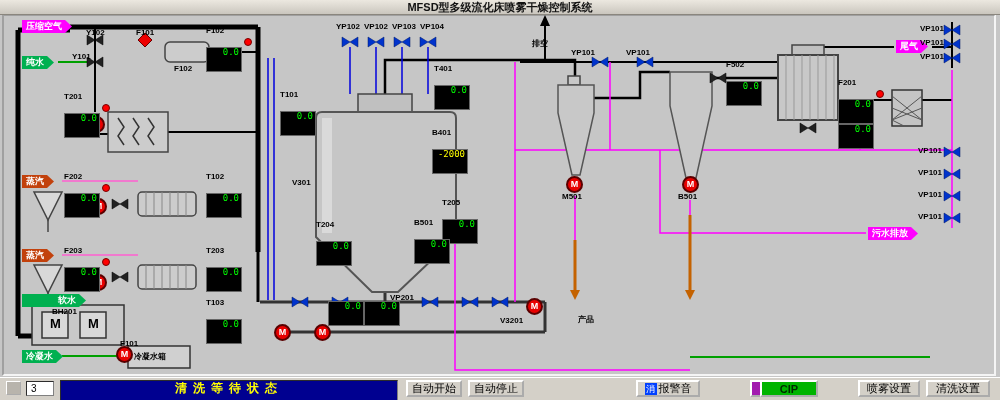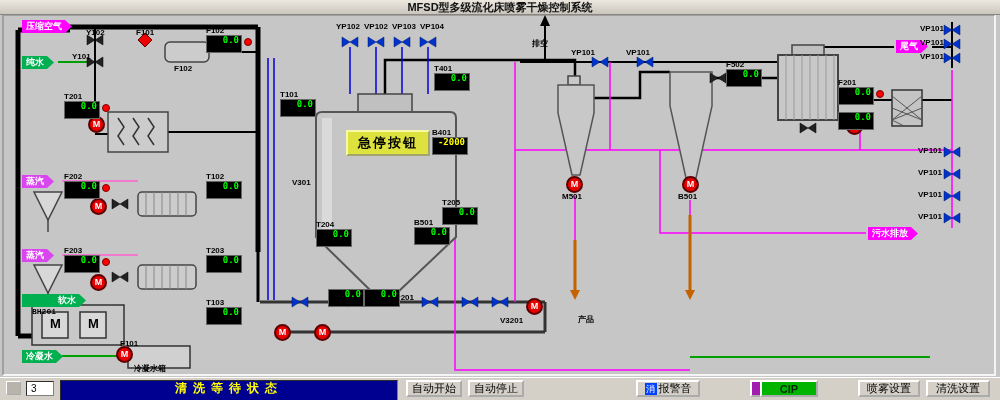--- a/index.html
+++ b/index.html
@@ -13,27 +13,27 @@
   
   .panel{position:absolute;left:2px;top:14px;width:994px;height:362px;background:#c6c6c6;
          border:2px inset #f4f4f4;box-sizing:border-box;z-index:1;}
   svg.diag{position:absolute;left:0;top:0;z-index:5;pointer-events:none;}
   #overlay{position:absolute;left:0;top:0;width:1000px;height:400px;z-index:10;}
   
   .tag{position:absolute;z-index:12;height:13px;line-height:13px;font-size:9px;font-weight:bold;color:#fff;
        padding:0 10px 0 4px;white-space:nowrap;
        clip-path:polygon(0 0,calc(100% - 7px) 0,100% 50%,calc(100% - 7px) 100%,0 100%);}
   .tag.magenta{background:#ff00ff;}
-  .tag.pink{background:#d946ef;}
+  .tag.pink{background:#c2410c;}
   .tag.green{background:#00b050;}
   
   .disp{position:absolute;z-index:15;width:44px;}
   .dlbl{font-size:8px;line-height:9px;min-height:9px;color:#000;font-weight:bold;}
-  .dval{width:36px;height:18px;background:#000;border:1px solid #666;color:#00ff00;box-sizing:border-box;
-        font-family:"DejaVu Sans Mono",monospace;font-size:9px;font-weight:bold;line-height:9px;text-align:right;padding-right:2px;}
+  .dval{width:36px;height:25px;background:#000;border:1px solid #666;color:#00ff00;box-sizing:border-box;
+        font-family:"DejaVu Sans Mono",monospace;font-size:9px;font-weight:normal;line-height:9px;text-align:right;padding-right:2px;margin-top:12px;}
   .dval.yellow{color:#ffff00;}
   .dot{position:absolute;left:38px;top:12px;width:6px;height:6px;border-radius:50%;background:#ff0000;border:1px solid #700;}
   
   .lab{position:absolute;z-index:14;font-size:8px;font-weight:bold;color:#000;white-space:nowrap;}
   .lab.big{font-size:13px;}
   
   .motor{position:absolute;z-index:14;width:13px;height:13px;border-radius:50%;background:#e80000;
          border:2px solid #5a0000;color:#fff;font-size:9px;font-weight:bold;line-height:13px;text-align:center;box-sizing:content-box;}
   
   .estop{position:absolute;left:346px;top:130px;z-index:16;background:#dde23e;border:2px outset #f6f9a8;
@@ -203,21 +203,20 @@
       <use href="#vv" x="87" y="57" class="vblack"></use>
       <use href="#vv" x="112" y="199" class="vblack"></use>
       <use href="#vv" x="112" y="272" class="vblack"></use>
       <use href="#vv" x="710" y="73" class="vblack"></use>
       <use href="#vv" x="800" y="123" class="vblack"></use>
       <polygon points="145,33 152,40 145,47 138,40" fill="#ee0000" stroke="#600"></polygon>
     </g>
   </svg>
 
   <div id="overlay">
-    <button class="estop">急停按钮</button>
   <div class="tag magenta" style="left: 22px; top: 20px;">压缩空气</div>
       <div class="tag green" style="left: 22px; top: 56px;">纯水</div>
       <div class="tag pink" style="left: 22px; top: 175px;">蒸汽</div>
       <div class="tag pink" style="left: 22px; top: 249px;">蒸汽</div>
       <div class="tag green" style="left: 22px; top: 294px; padding-left: 36px;">软水</div>
       <div class="tag green" style="left: 22px; top: 350px;">冷凝水</div>
       <div class="tag magenta" style="left: 896px; top: 40px;">尾气</div>
       <div class="tag magenta" style="left: 868px; top: 227px;">污水排放</div>
       <div class="disp" style="left: 206px; top: 26px;">
         <div class="dlbl">F102</div>
@@ -313,24 +312,24 @@
       <div class="lab" style="left: 918px; top: 146px;">VP101</div>
       <div class="lab" style="left: 918px; top: 168px;">VP101</div>
       <div class="lab" style="left: 918px; top: 190px;">VP101</div>
       <div class="lab" style="left: 918px; top: 212px;">VP101</div>
       <div class="lab" style="left: 292px; top: 178px;">V301</div>
       <div class="lab" style="left: 390px; top: 293px;">VP201</div>
       <div class="lab" style="left: 562px; top: 192px;">M501</div>
       <div class="lab" style="left: 678px; top: 192px;">B501</div>
       <div class="lab" style="left: 500px; top: 316px;">V3201</div>
       <div class="lab" style="left: 578px; top: 314px;">产品</div>
-      <div class="lab" style="left: 32px; top: 307px; font-family: Liberation Mono, monospace;">BH201</div>
+      <div class="lab" style="left: 52px; top: 307px;">BH201</div>
       <div class="lab big" style="left: 50px; top: 316px;">M</div>
       <div class="lab big" style="left: 88px; top: 316px;">M</div>
-      <div class="lab" style="left: 134px; top: 363px;">冷凝水箱</div>
+      <div class="lab" style="left: 134px; top: 351px;">冷凝水箱</div>
       <div class="lab" style="left: 120px; top: 339px;">F101</div>
       <div class="motor" style="left: 88px; top: 116px;">M</div>
       <div class="motor" style="left: 90px; top: 198px;">M</div>
       <div class="motor" style="left: 90px; top: 274px;">M</div>
       <div class="motor" style="left: 116px; top: 346px;">M</div>
       <div class="motor" style="left: 274px; top: 324px;">M</div>
       <div class="motor" style="left: 314px; top: 324px;">M</div>
       <div class="motor" style="left: 566px; top: 176px;">M</div>
       <div class="motor" style="left: 682px; top: 176px;">M</div>
       <div class="motor" style="left: 846px; top: 118px;">M</div>

